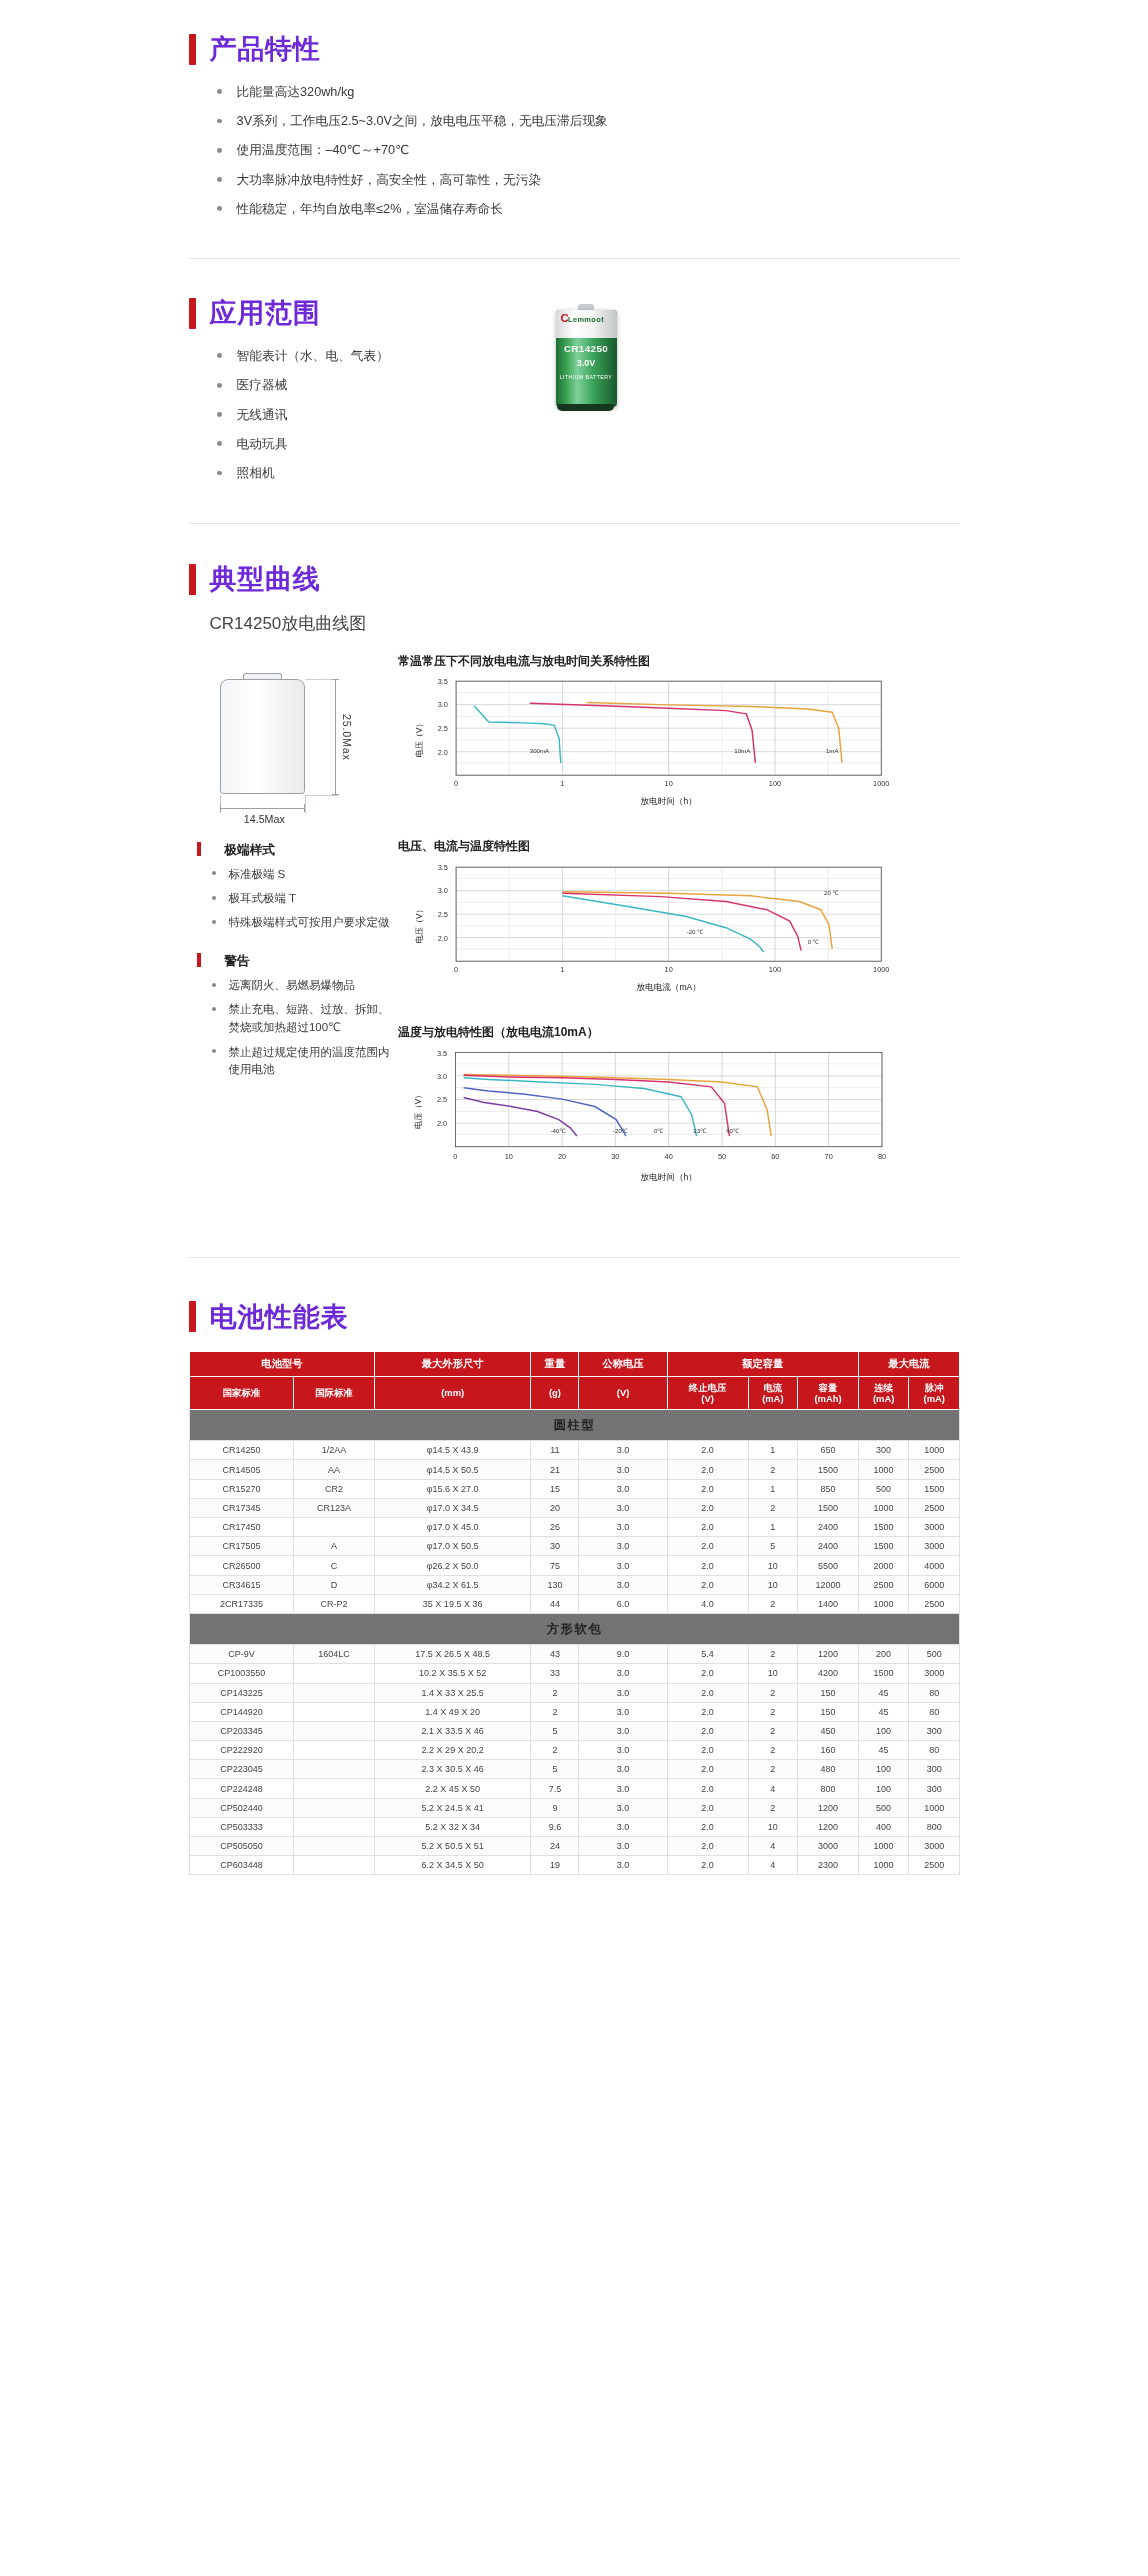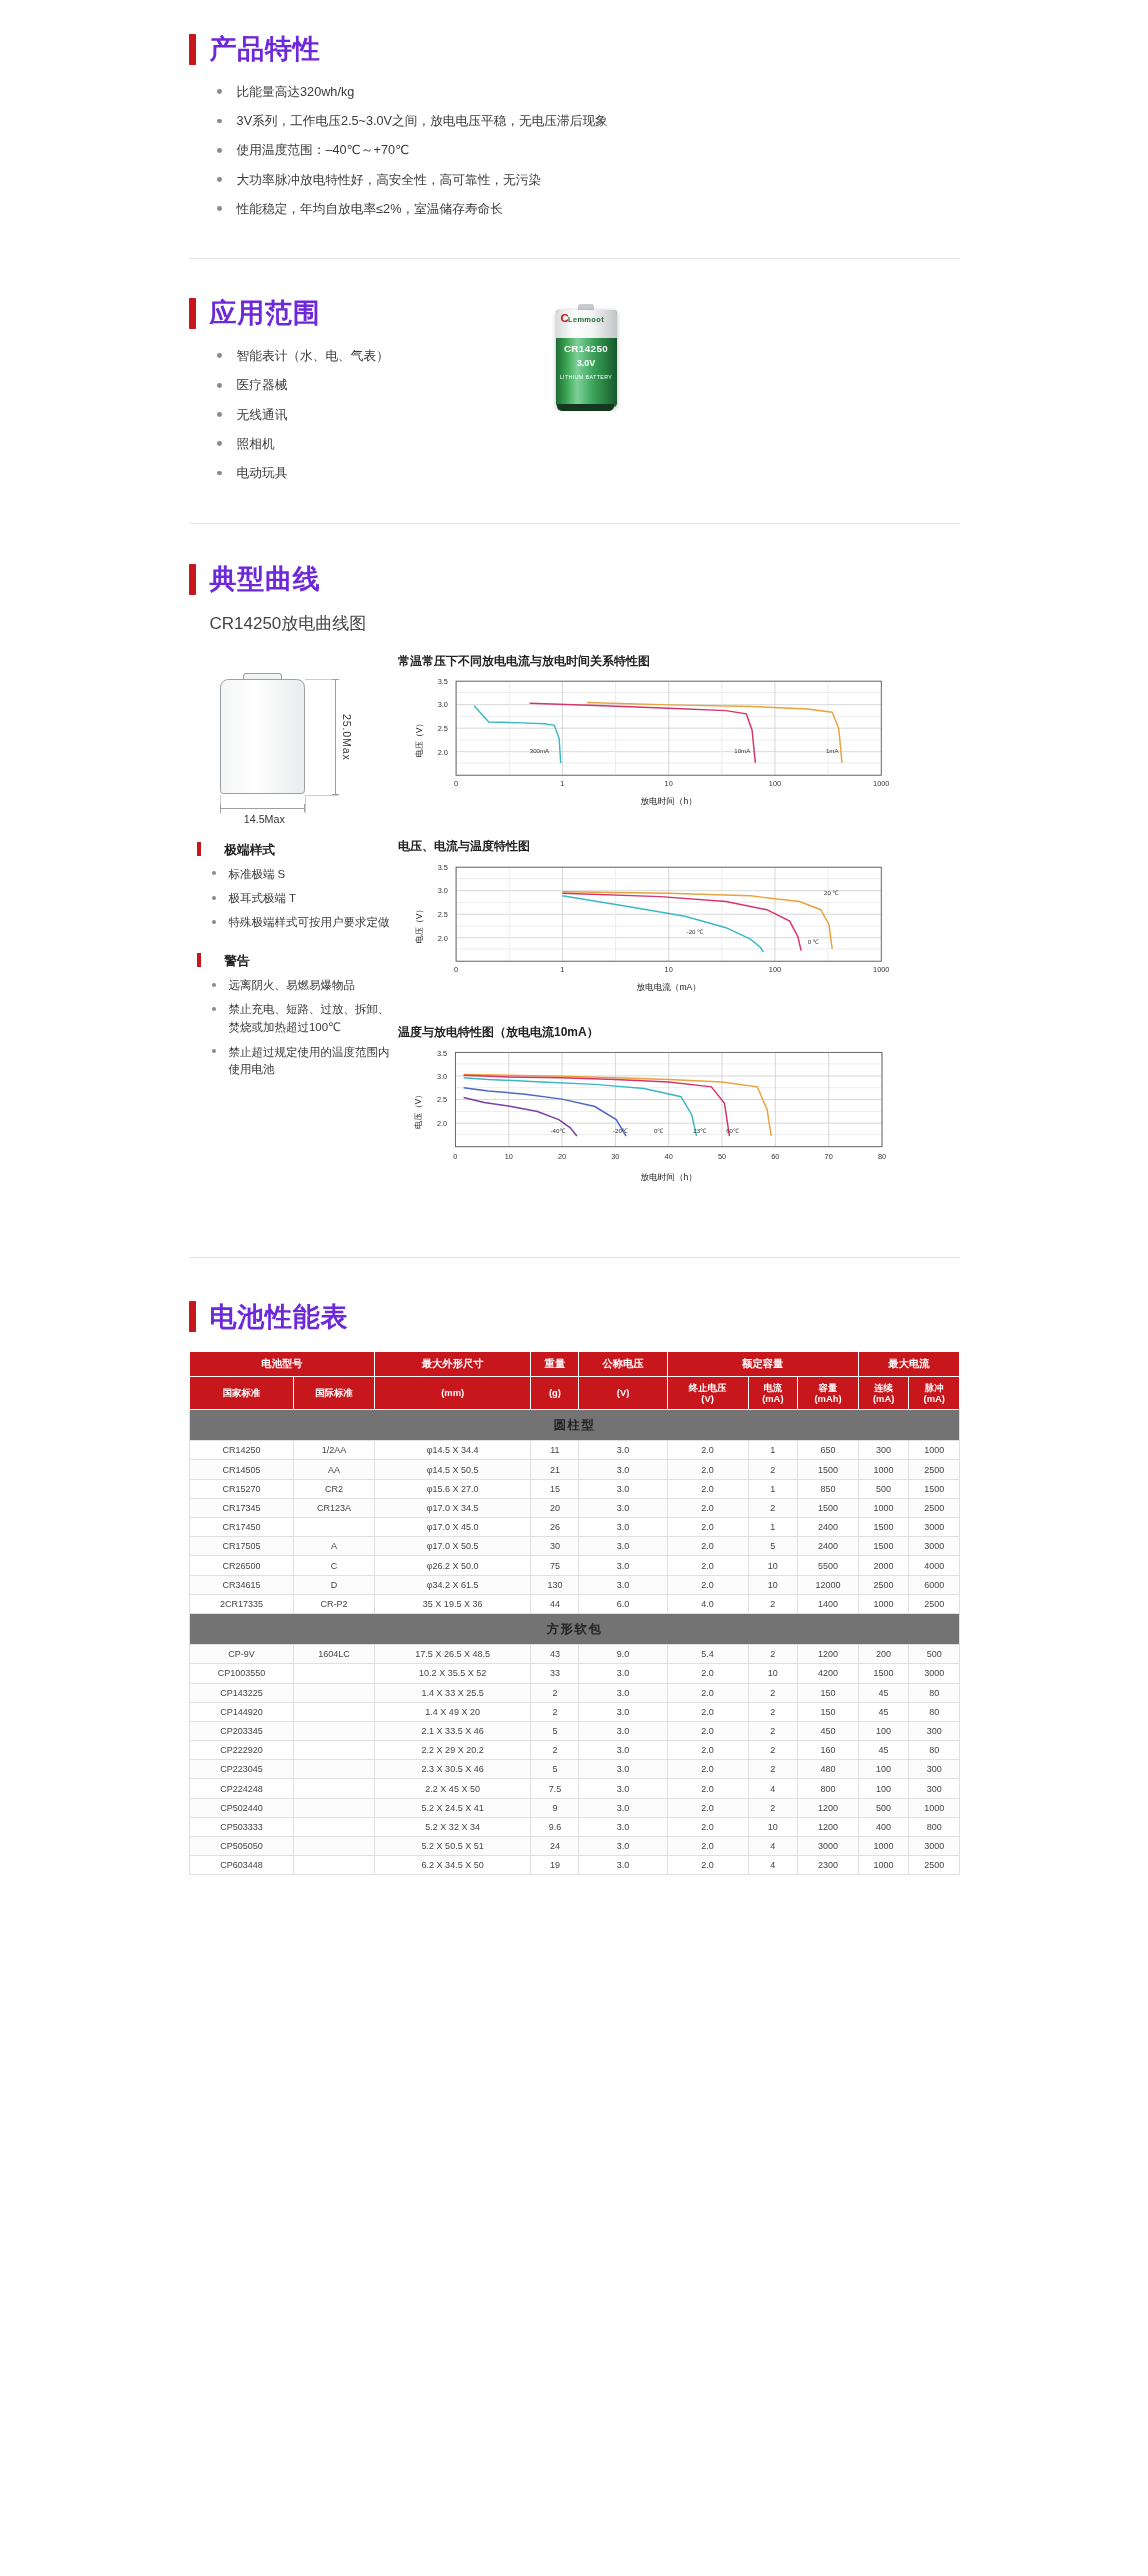--- a/index.html
+++ b/index.html
@@ -148,22 +148,22 @@
 
   <section class="sec" id="apps">
     <div class="sec-head">
       <div class="sec-bar"></div>
       <div class="sec-title">应用范围</div>
     </div>
     <ul class="bul">
       <li>智能表计（水、电、气表）</li>
       <li>医疗器械</li>
       <li>无线通讯</li>
+      <li>电动玩具</li>
       <li>照相机</li>
-      <li>电动玩具</li>
     </ul>
 
     <div class="battery-wrap">
       <div class="battery">
         <div class="batt-cap"></div>
         <div class="batt-body">
           <div class="batt-top-white"></div>
           <div class="batt-c">C</div>
           <div class="batt-logo">Lemmoot</div>
           <div class="batt-model">CR14250</div>
@@ -403,21 +403,21 @@
           <th class="sub"><span>脉冲</span><br><span>(mA)</span></th>
         </tr>
       </thead>
       <tbody id="perf-body">
           <tr class="group">
             <td colspan="10">圆柱型</td>
           </tr>
           <tr>
             <td>CR14250</td>
             <td>1/2AA</td>
-            <td>φ14.5 X 34.4</td>
+            <td>φ14.5 X 43.9</td>
             <td>11</td>
             <td>3.0</td>
             <td>2.0</td>
             <td>1</td>
             <td>650</td>
             <td>300</td>
             <td>1000</td>
           </tr>
           <tr>
             <td>CR14505</td>

